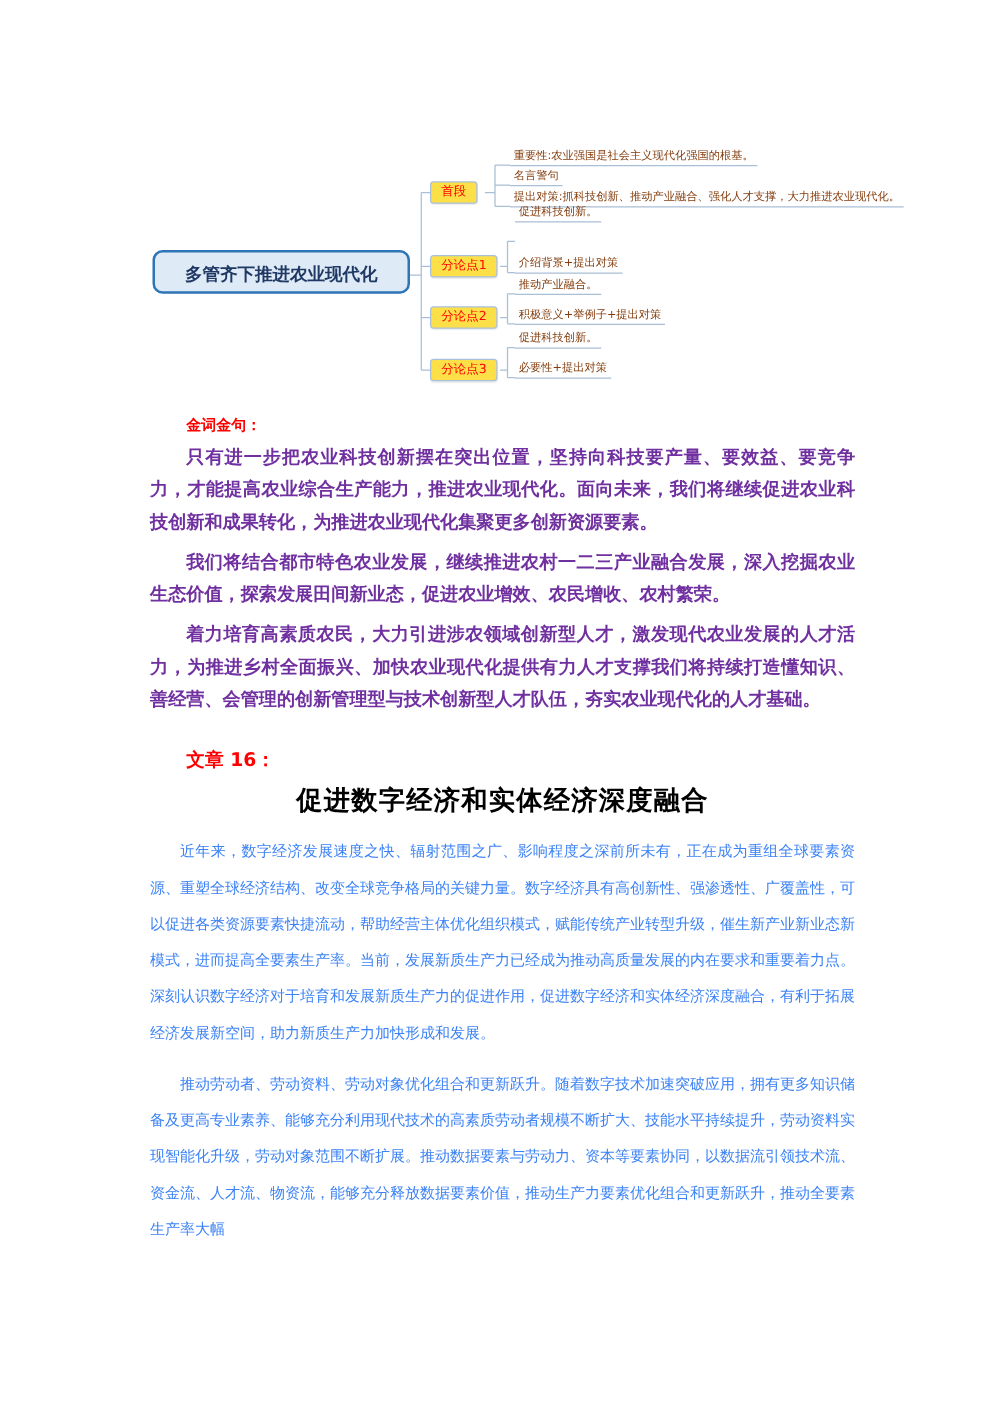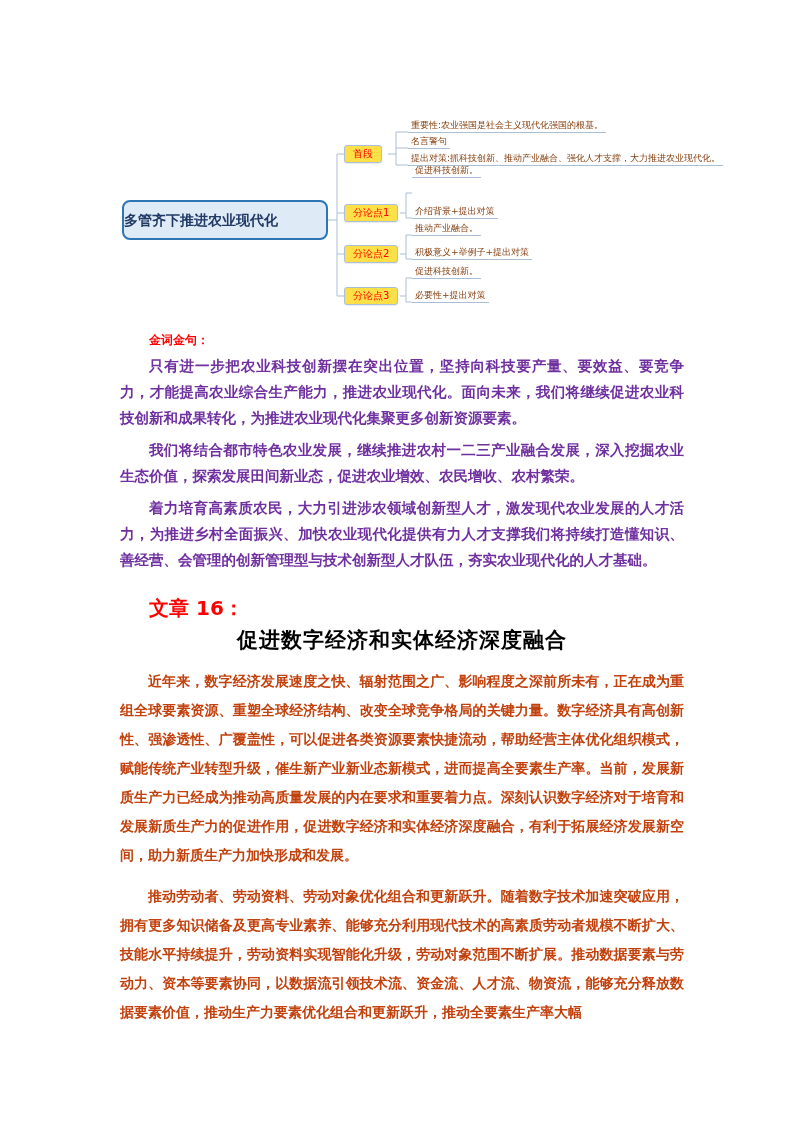--- a/index.html
+++ b/index.html
@@ -21,29 +21,29 @@
     pointer-events: none;
   }
   .mm-lines path {
     fill: none;
     stroke: #a9bfd6;
     stroke-width: 1;
   }
   .mm-root {
     position: absolute;
     left: 122px; top: 200px;
-    width: 206px; height: 40px;
+    width: 206px; height: 35px;
     background: #deeaf6;
     border: 2px solid #2e75b6;
     border-radius: 8px;
     color: #1f3864;
     font-weight: bold;
     font-size: 14px;
     line-height: 36px;
-    text-align: left;
+    text-align: center;
     white-space: nowrap;
   }
   .mm-branch {
     position: absolute;
     left: 344px;
     font-size: 10px;
     line-height: 12px;
     color: #ff0000;
     background: #fde047;
     border: 1px solid #a9c0dc;
@@ -84,38 +84,38 @@
     font-size: 14.5px;
     line-height: 26px;
     font-weight: 600;
     text-align: justify;
     text-indent: 2em;
     margin-bottom: 6px;
   }
   .article-label {
     color: #ff0000;
     font-weight: bold;
-    font-size: 20px;
+    font-size: 15px;
     line-height: 26px;
     margin: 22px 0 0 29px;
   }
   .article-title {
     color: #000000;
     font-weight: bold;
     font-size: 21px;
     line-height: 34px;
     text-align: center;
     margin-top: 2px;
     letter-spacing: 1px;
   }
   .article-p {
-    color: #c2410c;
-    font-size: 14px;
+    color: #3b82f6;
+    font-size: 12px;
     line-height: 29px;
-    font-weight: bold;
+    font-weight: normal;
     text-align: justify;
     text-indent: 2em;
   }
   .article-p.p1 { margin-top: 10px; }
   .article-p.p2 { margin-top: 12px; }
 </style>
 </head>
 <body>
 
 <div class="page">

